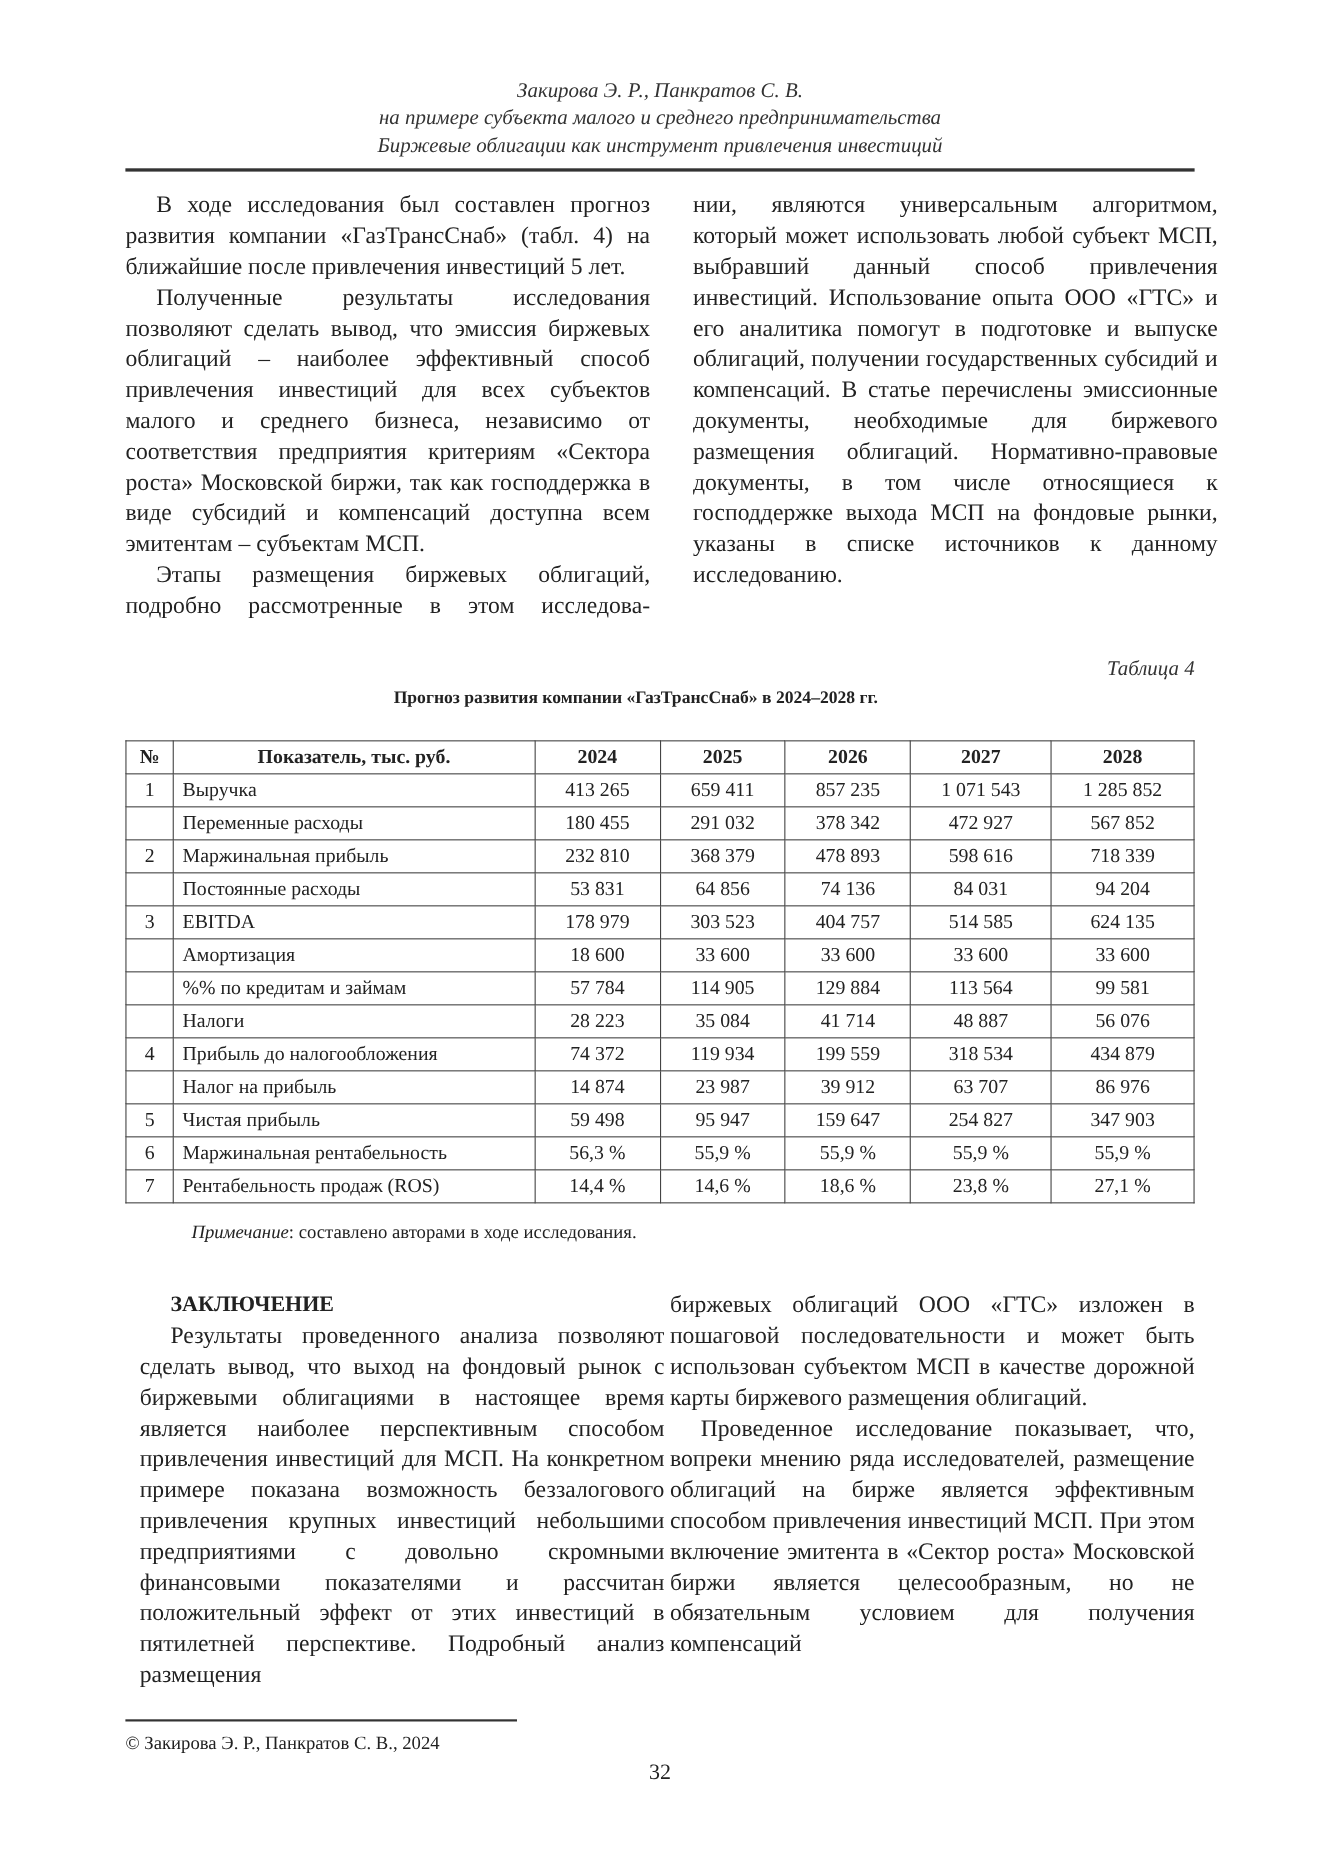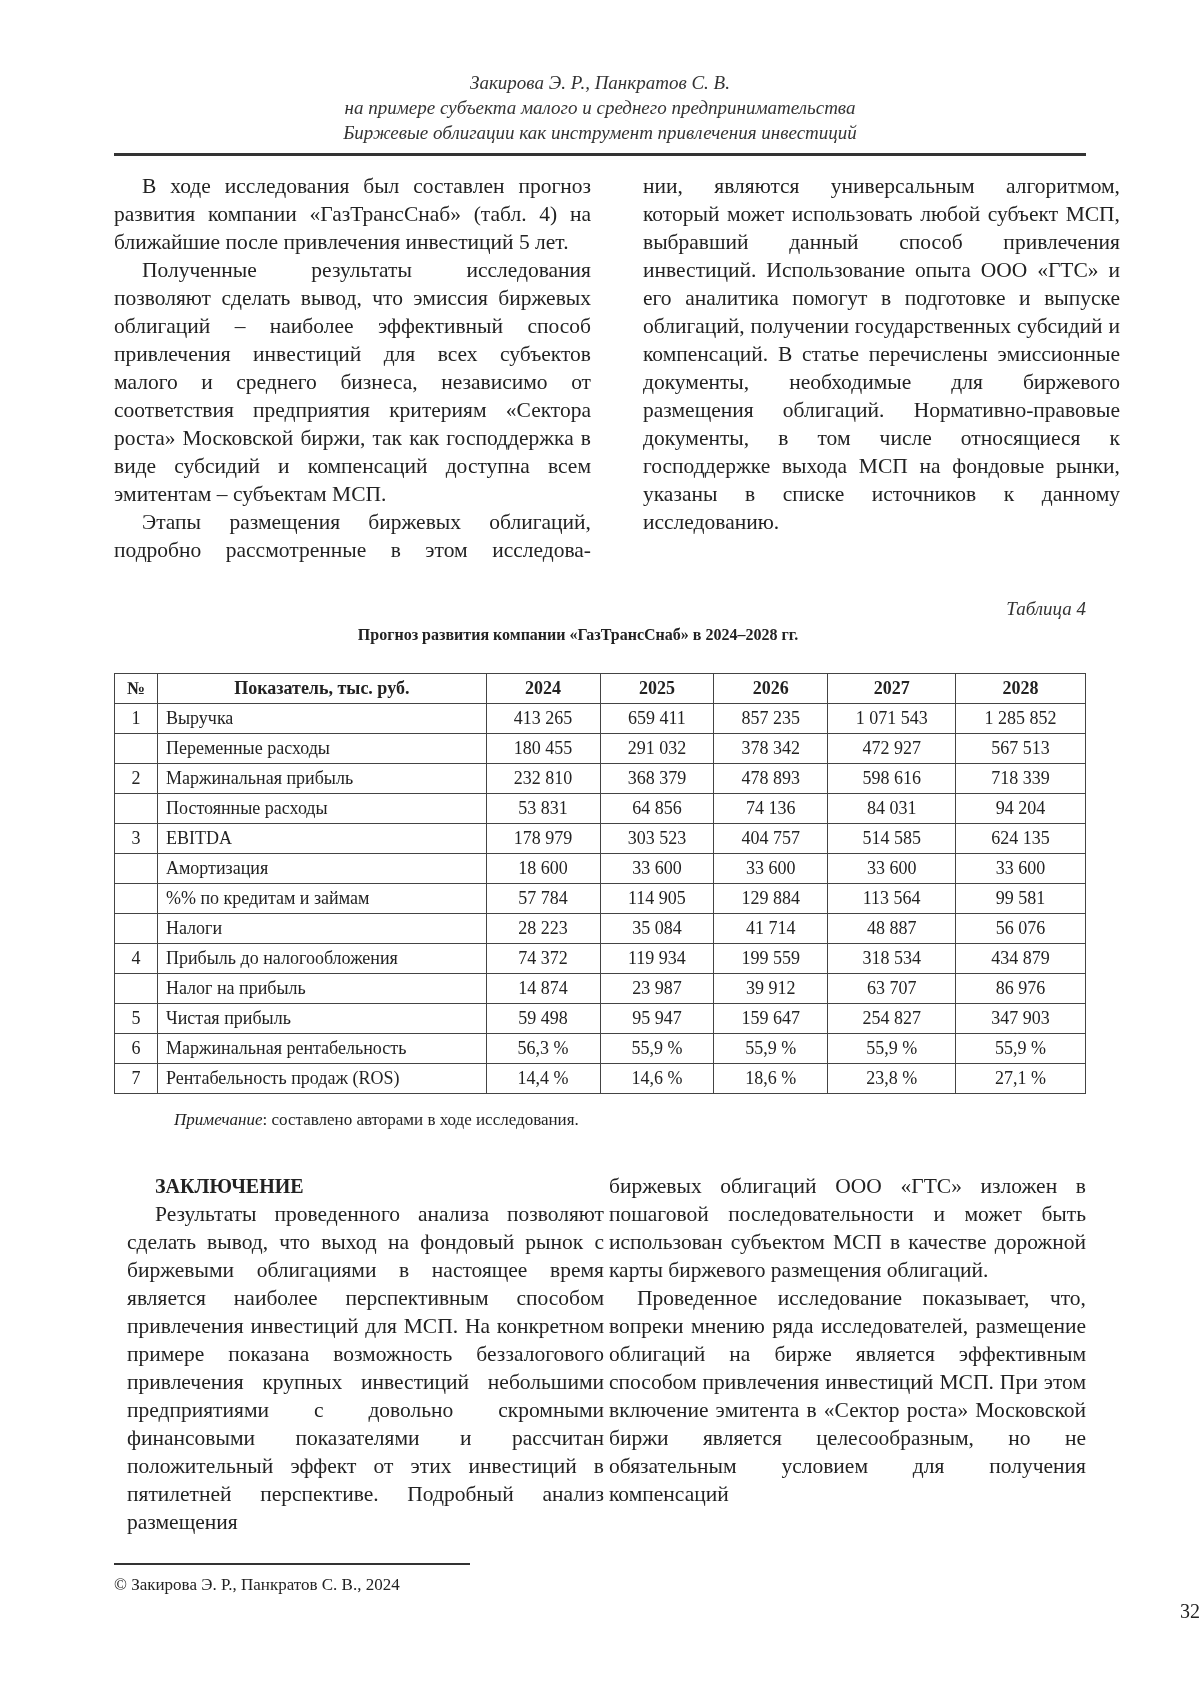--- a/index.html
+++ b/index.html
@@ -5,39 +5,39 @@
   html, body { margin: 0; padding: 0; background: #ffffff; }
   body { width: 1200px; height: 1697px; position: relative; overflow: hidden;
          font-family: "Liberation Serif", "DejaVu Serif", serif; color: #222; }
   .running-head { position: absolute; left: 0; width: 1200px; top: 70px; text-align: center;
                   font-style: italic; font-size: 19px; line-height: 25px; color: #333; }
   .head-rule { position: absolute; left: 114px; width: 972px; top: 153px; height: 3px; background: #333; }
   .col { position: absolute; width: 477px; font-size: 21.5px; line-height: 28px; text-align: justify; }
   .col p { margin: 0; text-indent: 28px; }
   .col p.noindent { text-indent: 0; }
   .col-left-top { left: 114px; top: 172px; }
-  .col-right-top { left: 643px; top: 172px; }
+  .col-right-top { left: 630px; top: 172px; }
   .col-left-bot { left: 127px; top: 1172px; }
   .col-right-bot { left: 609px; top: 1172px; }
   .section-heading { font-weight: bold; font-size: 20px; text-indent: 28px; line-height: 28px; }
   .table-label { position: absolute; right: 114px; top: 598px; font-style: italic; font-size: 19px; color: #333; }
   .table-title { position: absolute; left: 0; width: 1156px; top: 626px; text-align: center;
                  font-weight: bold; font-size: 16px; }
   table.forecast { position: absolute; left: 114px; top: 673px; width: 972px; border-collapse: collapse;
                    font-size: 18px; }
   table.forecast th, table.forecast td { border: 1.5px solid #444; height: 29px; padding: 0 6px; }
   table.forecast th { font-weight: bold; text-align: center; }
   table.forecast td.num { text-align: center; }
   table.forecast td.val { text-align: center; }
   table.forecast td.name { text-align: left; padding-left: 8px; }
   .note { position: absolute; left: 174px; top: 1110px; font-size: 17px; }
   .note em { font-style: italic; }
   .foot-rule { position: absolute; left: 114px; width: 356px; top: 1563px; height: 2px; background: #333; }
   .copyright { position: absolute; left: 114px; top: 1575px; font-size: 17px; }
-  .page-number { position: absolute; left: 0; width: 1200px; top: 1600px; text-align: right; font-size: 20px; }
+  .page-number { position: absolute; left: 0; width: 1200px; top: 1600px; text-align: center; font-size: 20px; }
 </style>
 </head>
 <body>
 
 <div class="running-head">
   <div>Закирова Э. Р., Панкратов С. В.</div>
   <div>на примере субъекта малого и среднего предпринимательства</div>
   <div>Биржевые облигации как инструмент привлечения инвестиций</div>
 </div>
 <div class="head-rule"></div>
@@ -86,21 +86,21 @@
         <td class="val">1 071 543</td>
         <td class="val">1 285 852</td>
       </tr>
       <tr>
         <td class="num"></td>
         <td class="name">Переменные расходы</td>
         <td class="val">180 455</td>
         <td class="val">291 032</td>
         <td class="val">378 342</td>
         <td class="val">472 927</td>
-        <td class="val">567 513</td>
+        <td class="val">567 852</td>
       </tr>
       <tr>
         <td class="num">2</td>
         <td class="name">Маржинальная прибыль</td>
         <td class="val">232 810</td>
         <td class="val">368 379</td>
         <td class="val">478 893</td>
         <td class="val">598 616</td>
         <td class="val">718 339</td>
       </tr>

